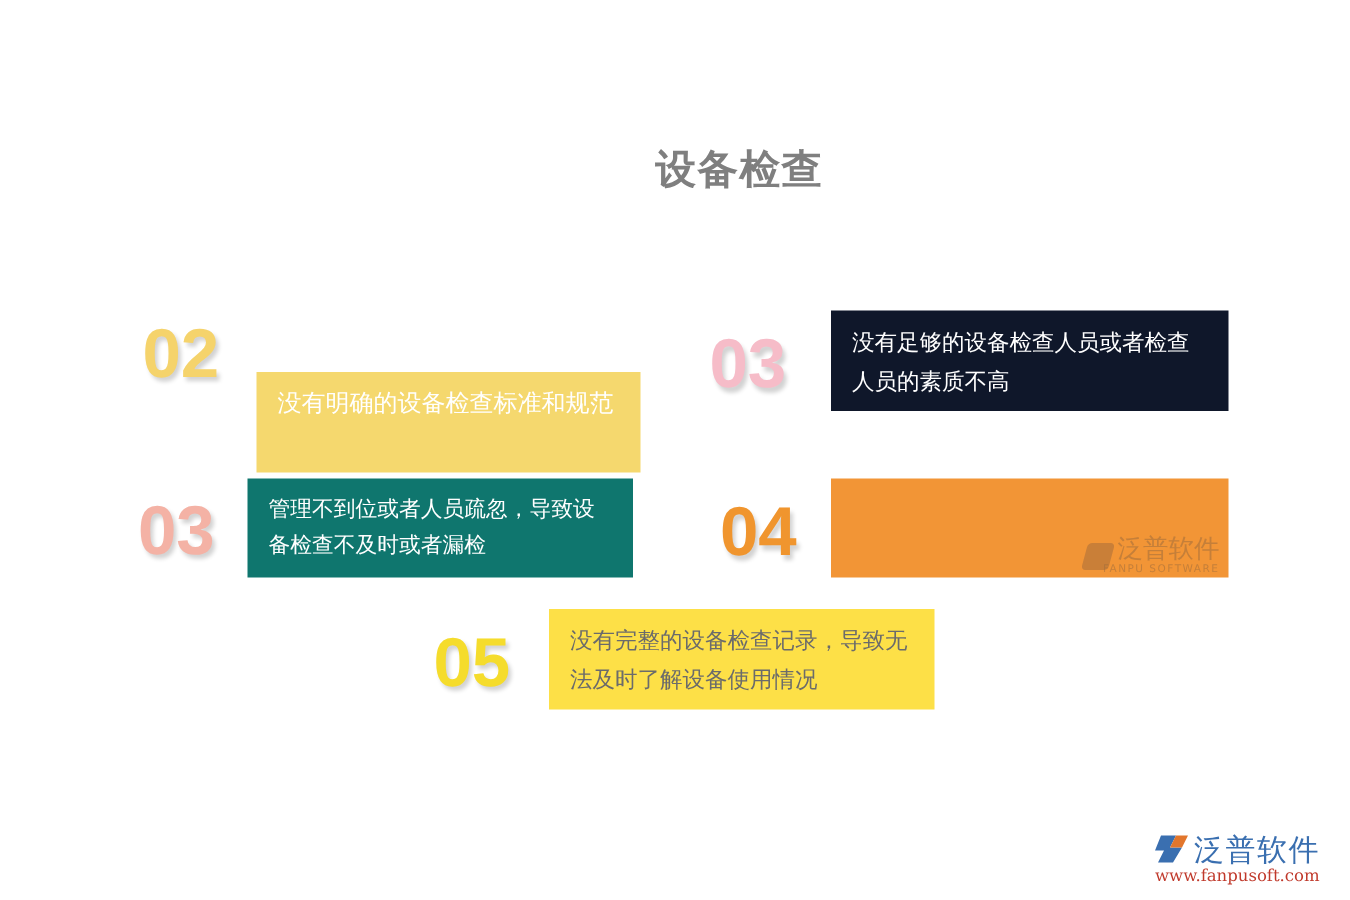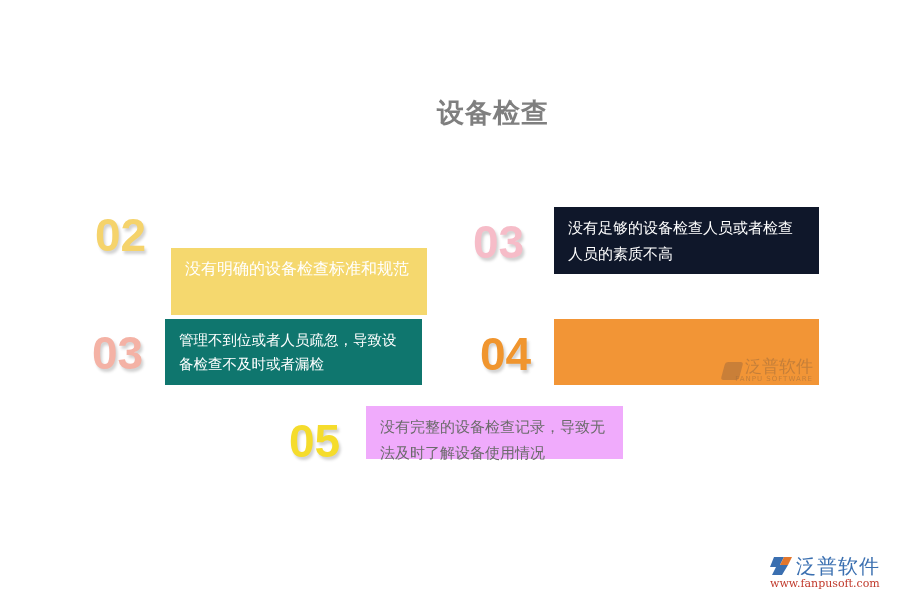--- a/index.html
+++ b/index.html
@@ -60,21 +60,21 @@
 <div class="num" style="left:480px;top:329px;color:#f0952e;">04</div>
 <div class="box sans" style="left:554px;top:319px;width:265px;height:66px;background:#f29536;">
   <div class="wm-shape"></div>
   <div class="wm">
     <span>泛普软件</span>
     <small>FANPU SOFTWARE</small>
   </div>
 </div>
 
 <div class="num" style="left:289px;top:416px;color:#f5dc2c;">05</div>
-<div class="box sans" style="left:366px;top:406px;width:257px;height:53px;background:#f0abfc;color:#6b6b6b;">
+<div class="box sans" style="left:366px;top:406px;width:257px;height:67px;background:#fde047;color:#6b6b6b;">
   <span>没有完整的设备检查记录，导致无法及时了解设备使用情况</span>
 </div>
 
 <div class="logo">
   <svg width="24" height="22" viewBox="0 0 24 22" style="position:absolute;left:0;top:2px;">
     <path d="M4 2 L14 2 L10 10 L18 10 L12 20 L2 20 L6 12 L0 12 Z" fill="#3a6fb0"></path>
     <path d="M14 2 L22 2 L18 10 L10 10 Z" fill="#e2762c"></path>
   </svg>
   <span class="logo-text">泛普软件</span>
   <span class="logo-url">www.fanpusoft.com</span>

